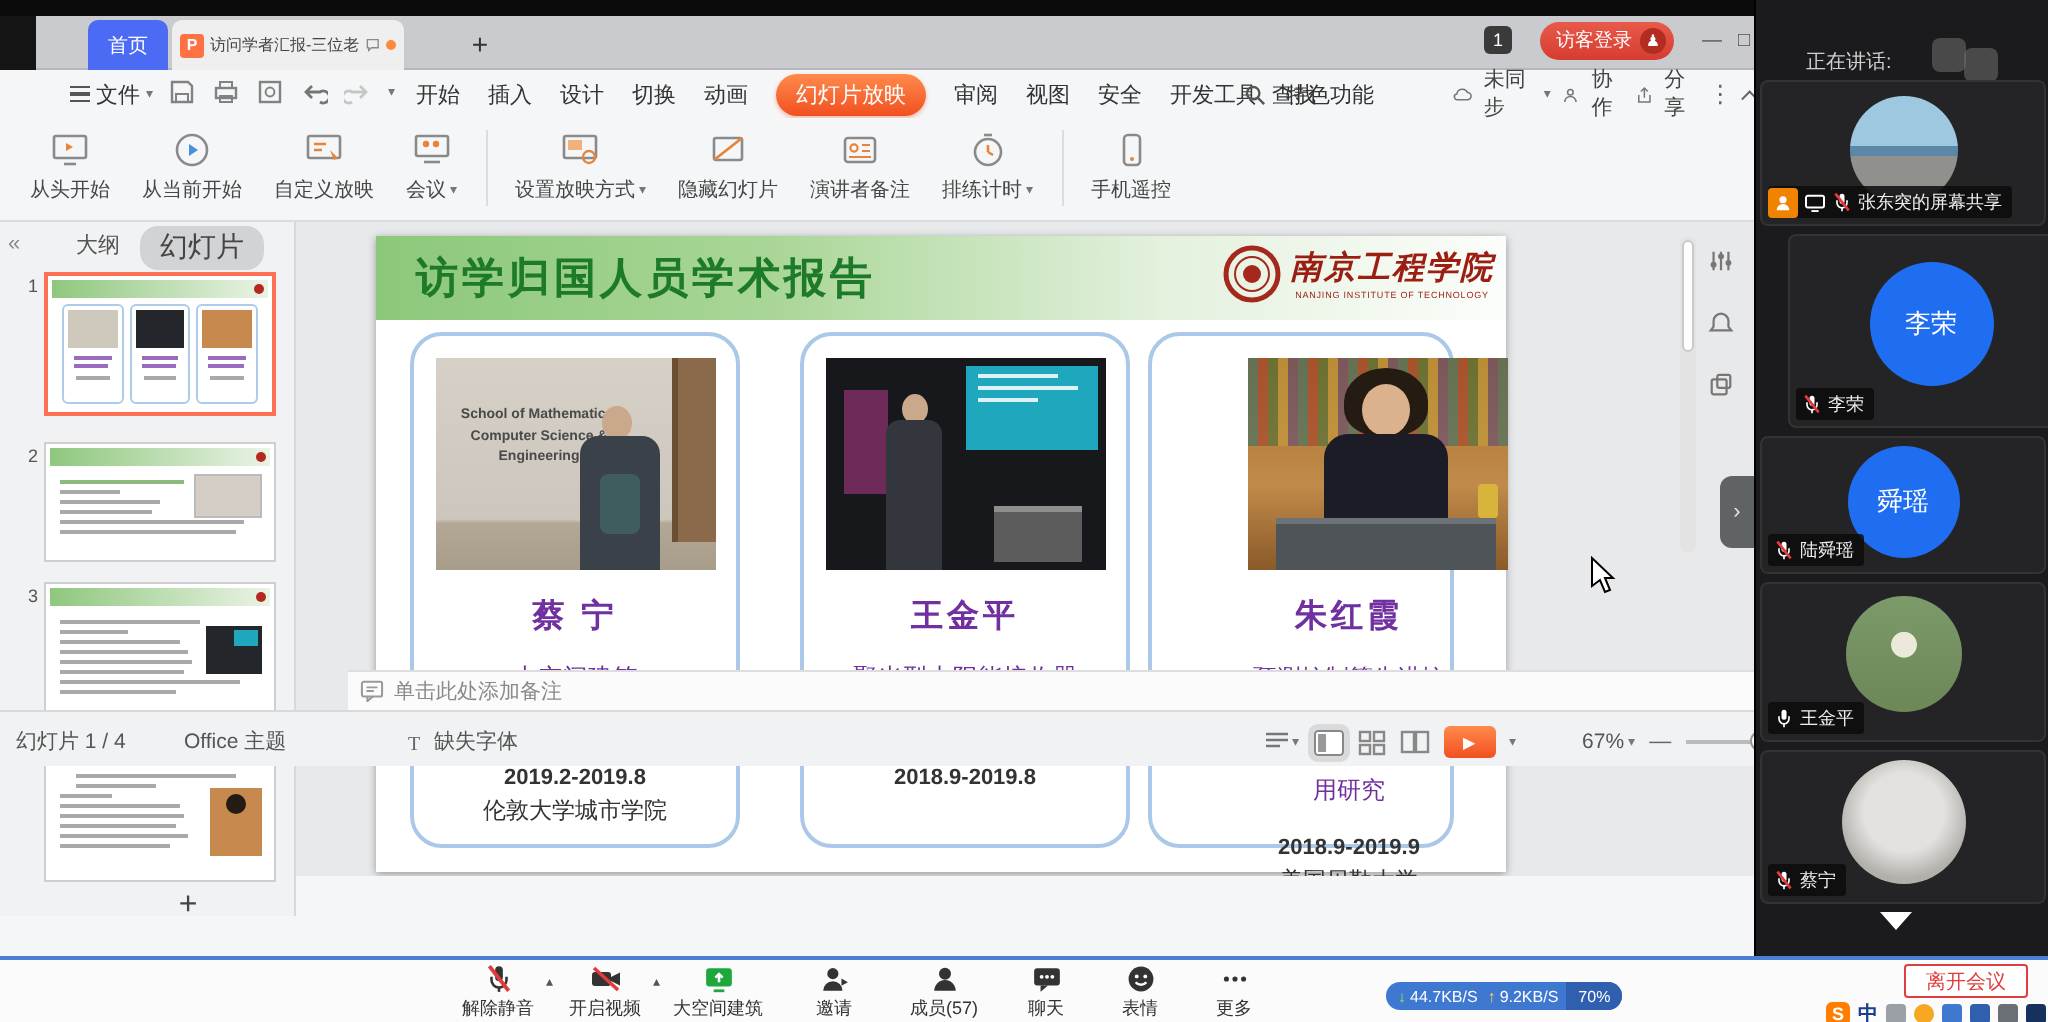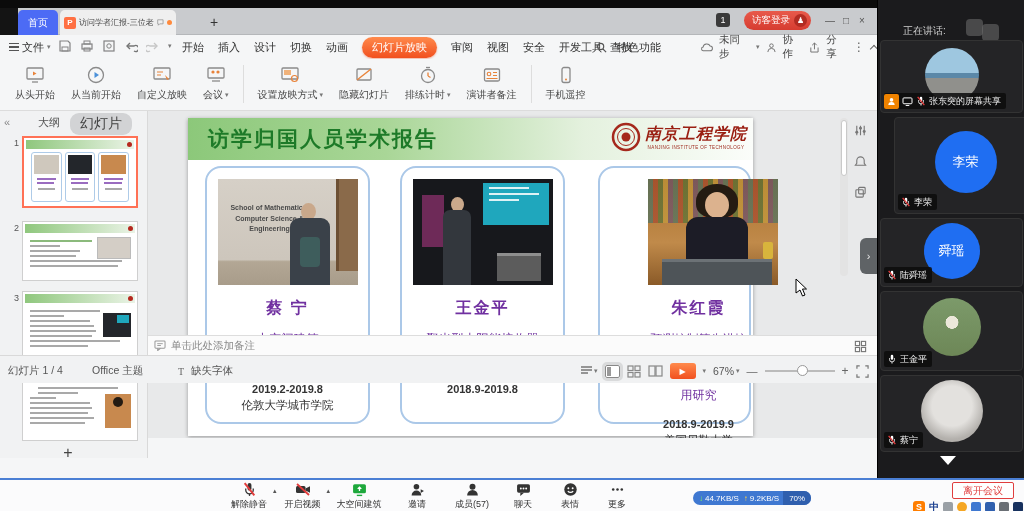--- a/index.html
+++ b/index.html
@@ -1,20 +1,20 @@
 <!DOCTYPE html>
 <html><head>
 <meta charset="utf-8">
 <style>
   * { margin:0; padding:0; box-sizing:border-box; }
   html,body { width:1024px; height:511px; overflow:hidden; }
   body { font-family:"Liberation Sans","DejaVu Sans",sans-serif; background:#000; }
   #app { position:relative; width:1024px; height:511px; background:#000; overflow:hidden; }
   .abs { position:absolute; }
-  .flex { display:flex; align-items:center; }
+  .flex { display:flex; align-items:center;margin-left:26px; }
   svg { display:block; }
 
   
   .top-strip { left:0; top:0; width:1024px; height:8px; background:#0b0b0b; }
 
   
   .wps { left:0; top:8px; width:877px; height:470px; background:#f5f6f7; }
 
   
   .tabbar { left:0; top:0; width:877px; height:27px; background:#c9cbce; border-bottom:1px solid #b5b7ba; }
@@ -311,36 +311,36 @@
       </div>
       <div class="rb-btn">
         <svg width="20" height="20" viewBox="0 0 20 20">
             <rect x="3" y="4" width="14" height="11" rx="1" fill="none" stroke="#8a8a8a" stroke-width="1.3"></rect>
             <line x1="3" y1="15" x2="17" y2="4" stroke="#e8833a" stroke-width="1.4"></line>
           </svg>
         <span class="rb-label">隐藏幻灯片</span>
       </div>
       <div class="rb-btn">
         <svg width="20" height="20" viewBox="0 0 20 20">
+            <rect x="2.5" y="4" width="15" height="12" rx="1.5" fill="none" stroke="#8a8a8a" stroke-width="1.3"></rect>
+            <circle cx="7" cy="9" r="1.8" fill="none" stroke="#e8833a" stroke-width="1.1"></circle>
+            <path d="M11 7.5h4M11 10.5h4M4.5 13.5h11" stroke="#e8833a" stroke-width="1.1"></path>
+          </svg>
+        <span class="rb-label">演讲者备注</span>
+      </div>
+      <div class="rb-btn">
+        <svg width="20" height="20" viewBox="0 0 20 20">
             <circle cx="10" cy="11" r="6.5" fill="none" stroke="#8a8a8a" stroke-width="1.3"></circle>
             <path d="M10 11V7.5M10 11l2.5 1.5" stroke="#e8833a" stroke-width="1.3"></path>
             <path d="M8 2.5h4" stroke="#8a8a8a" stroke-width="1.3"></path>
           </svg>
         <span class="rb-label">
             <span>排练计时</span>
             <span class="caret">▾</span>
           </span>
-      </div>
-      <div class="rb-btn">
-        <svg width="20" height="20" viewBox="0 0 20 20">
-            <rect x="2.5" y="4" width="15" height="12" rx="1.5" fill="none" stroke="#8a8a8a" stroke-width="1.3"></rect>
-            <circle cx="7" cy="9" r="1.8" fill="none" stroke="#e8833a" stroke-width="1.1"></circle>
-            <path d="M11 7.5h4M11 10.5h4M4.5 13.5h11" stroke="#e8833a" stroke-width="1.1"></path>
-          </svg>
-        <span class="rb-label">演讲者备注</span>
       </div>
       <div class="rb-sep"></div>
       <div class="rb-btn">
         <svg width="20" height="20" viewBox="0 0 20 20">
             <rect x="6" y="2.5" width="8" height="15" rx="2" fill="none" stroke="#8a8a8a" stroke-width="1.3"></rect>
             <circle cx="10" cy="14.5" r="1" fill="#e8833a"></circle>
           </svg>
         <span class="rb-label">手机遥控</span>
       </div>
     </div>
@@ -477,21 +477,21 @@
             <div class="poster"></div>
               <div class="head"></div>
               <div class="body"></div>
               <div class="table"></div>
           </div>
           <div class="c-name">王金平</div>
           <div class="c-topic"><span>聚光型太阳能接收器</span><br><span>能流密度及应用研究</span></div>
           <div class="c-period">2018.9-2019.8</div>
         </div>
 
-        <div class="card" style="left:410px;width:153px;padding-left:48px;">
+        <div class="card" style="left:386px;width:153px;padding-left:48px;">
           <div class="photo ph3" style="width:130px;">
             <div class="books"></div>
               <div class="hair"></div>
               <div class="face"></div>
               <div class="body2"></div>
               <div class="laptop"></div>
               <div class="cup"></div>
           </div>
           <div class="c-name">朱红霞</div>
           <div class="c-topic" style="font-size:12px;"><span>预测控制等先进控制策略</span><br><span>在能源系统中的应用研究</span></div>

